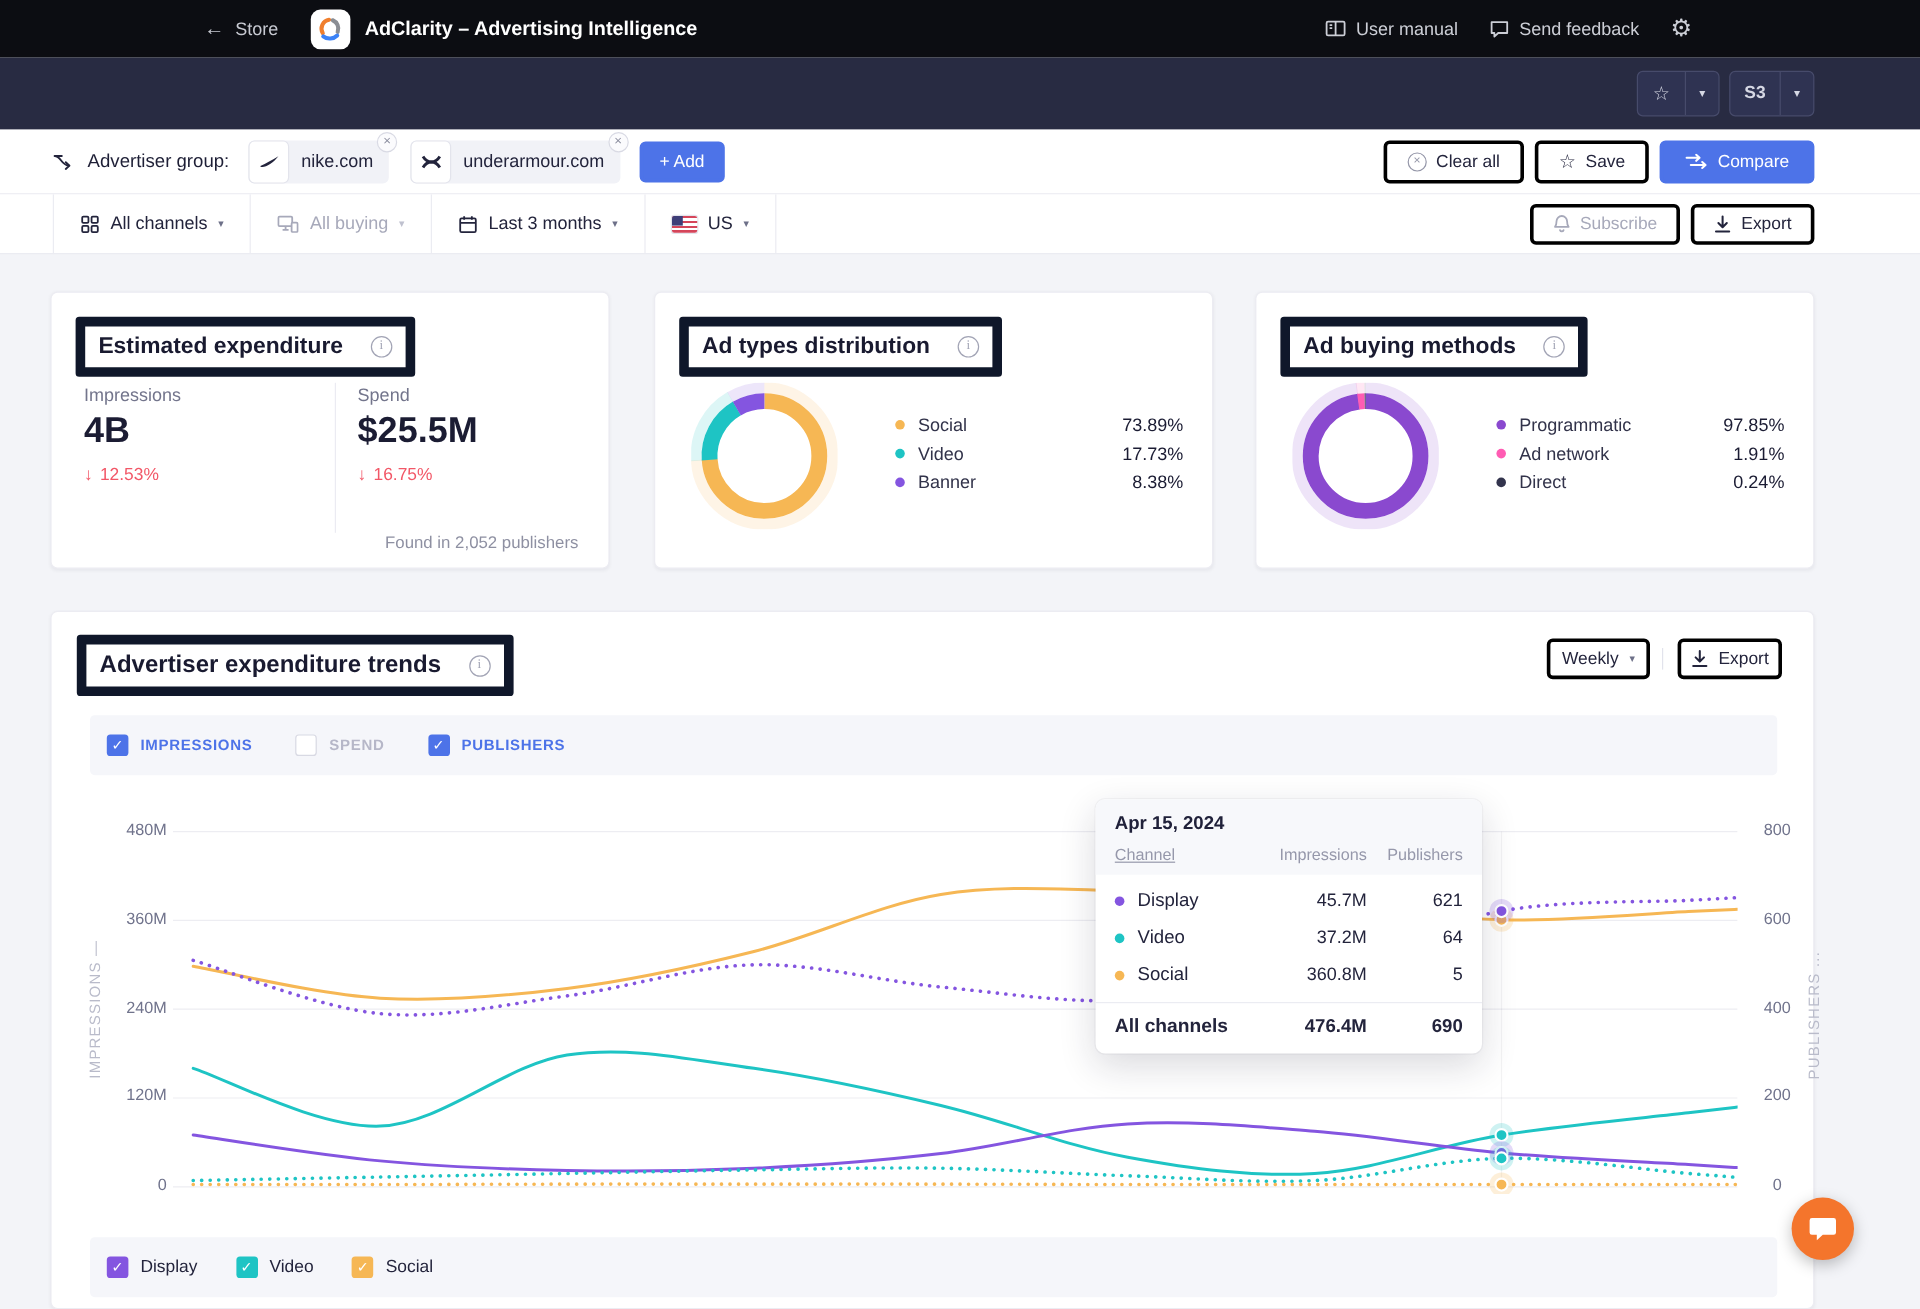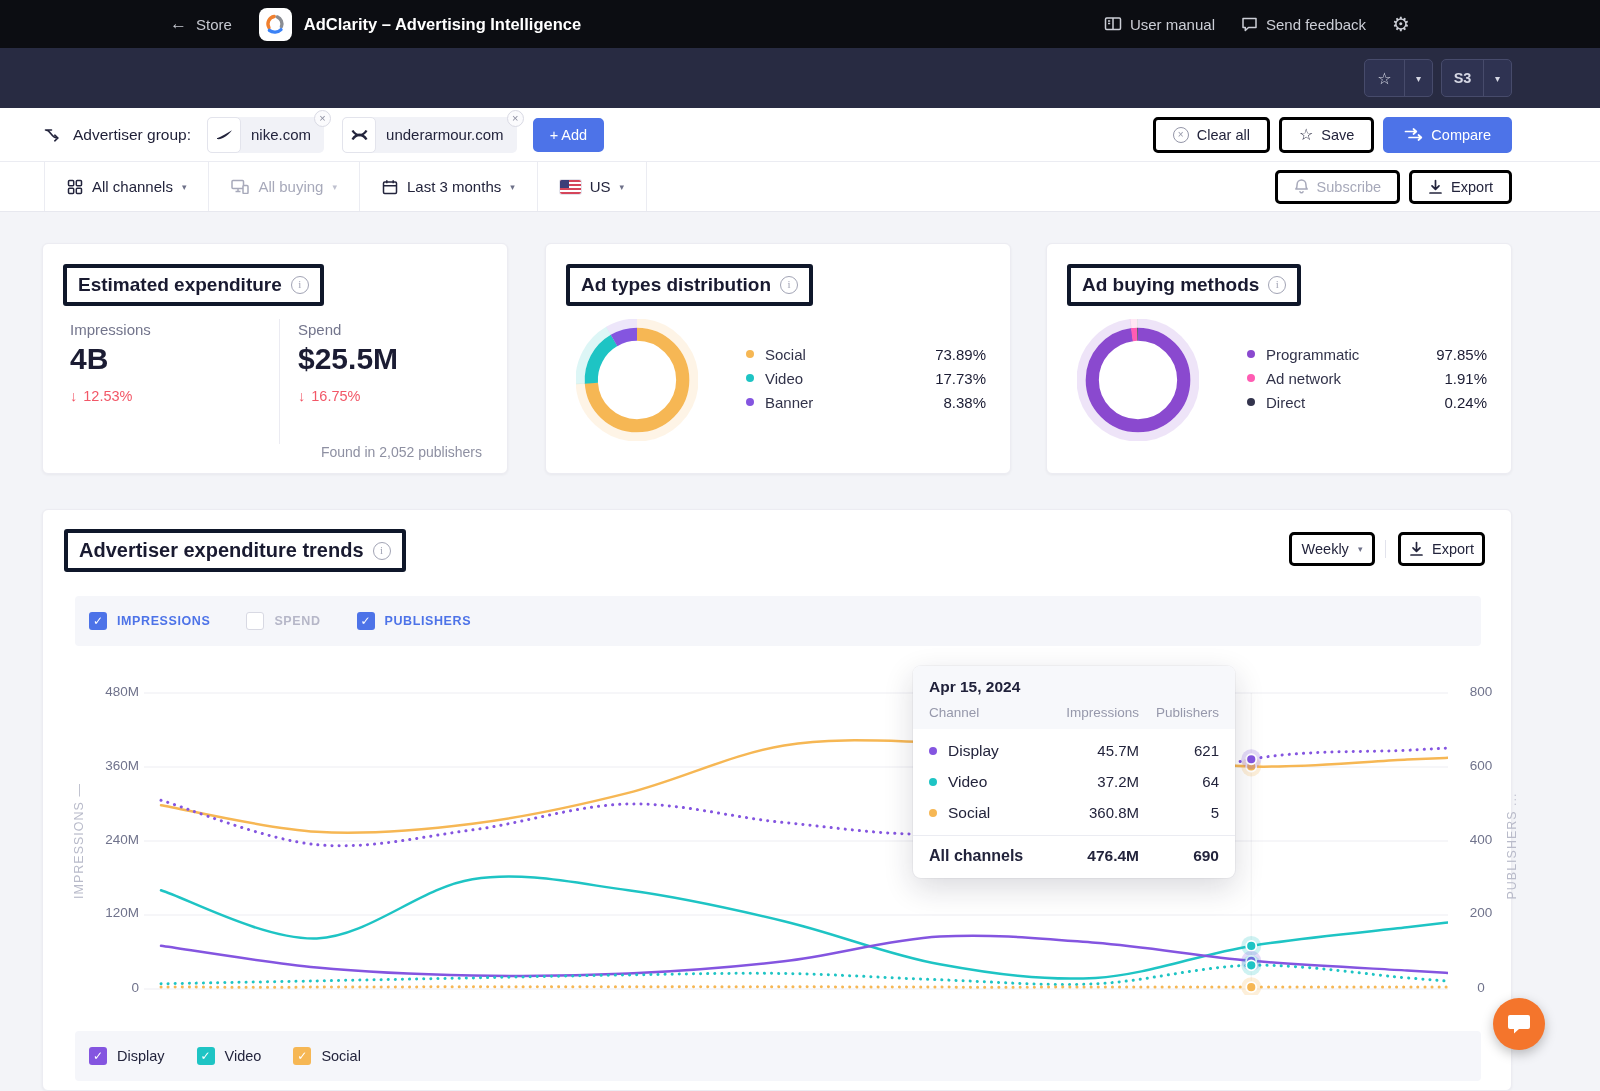--- a/index.html
+++ b/index.html
@@ -67,22 +67,22 @@
   .flag { position:relative; width:21px; height:14px; border-radius:2px; overflow:hidden;
           background:repeating-linear-gradient(180deg,#d5455a 0 2px,#fff 2px 4px); box-shadow:0 0 0 1px #e3e4ec; }
   .flag::after { content:""; position:absolute; left:0; top:0; width:9px; height:8px; background:#3d3e78; }
 
   
   .card { position:absolute; background:#fff; border:1px solid #ececf2; border-radius:6px;
           box-shadow:0 1px 3px rgba(20,20,43,.05); }
   .card1 { left:42px; top:243px; width:466px; height:231px; }
   .card2 { left:545px; top:243px; width:466px; height:231px; }
   .card3 { left:1046px; top:243px; width:466px; height:231px; }
-  .hl-box { position:absolute; display:inline-flex; align-items:center; gap:9px;
-            border:4px solid #0f172a; border-radius:3px; padding:6px 11px; background:transparent; }
+  .hl-box { position:absolute; display:inline-flex; align-items:center; gap:23px;
+            border:8px solid #0f172a; border-radius:3px; padding:6px 11px; background:transparent; }
   .card-title { font-size:19px; font-weight:700; color:#191a30; white-space:nowrap; }
   .info { width:18px; height:18px; border-radius:50%; border:1.4px solid #a2a4b5; color:#a2a4b5;
           font-size:11px; line-height:15px; text-align:center; font-family:"Liberation Serif",serif;
           cursor:pointer; flex:0 0 auto; }
   .metric-label { font-size:15px; color:#73758c; }
   .metric-value { font-size:30px; font-weight:700; color:#1b1c33; margin-top:4px; }
   .metric-change { display:flex; align-items:center; gap:6px; color:#f25767; font-size:14.5px; margin-top:12px; }
   .vdiv { position:absolute; width:1px; background:#ebebf2; }
   .foundin { position:absolute; right:25px; top:200px; font-size:14px; color:#8e90a2; }
 
@@ -127,21 +127,21 @@
                  border-radius:4px; display:flex; align-items:center; gap:32px; padding-left:14px; }
   .ltoggle { display:flex; align-items:center; gap:10px; cursor:pointer; }
   .lt-label { font-size:14.5px; color:#23243c; }
 
   
   .tooltip { position:absolute; left:870px; top:156px; width:322px; background:#fff; border-radius:8px;
              box-shadow:0 10px 30px rgba(25,26,48,.16), 0 0 0 1px rgba(25,26,48,.04); z-index:6; }
   .tt-head { background:#f7f8fb; border-radius:8px 8px 0 0; padding:12px 16px 9px; }
   .tt-date { font-size:15.5px; font-weight:700; color:#20213a; }
   .tt-cols { display:flex; margin-top:9px; font-size:13.5px; color:#9698ab; }
-  .tt-c1 { flex:1; } .tt-c2 { width:102px; text-align:right; } .tt-c3 { width:80px; text-align:right; }
+  .tt-c1 { flex:1;text-decoration:underline; } .tt-c2 { width:102px; text-align:right; } .tt-c3 { width:80px; text-align:right; }
   .tt-body { padding:6px 16px 0; }
   .tt-row { display:flex; align-items:center; height:31px; }
   .tt-name { flex:1; font-size:15.5px; color:#23243c; }
   .tt-v { width:102px; text-align:right; font-size:15px; color:#23243c; }
   .tt-p { width:80px; text-align:right; font-size:15px; color:#23243c; }
   .tt-total { display:flex; align-items:center; border-top:1px solid #ebecf2; margin-top:7px;
               padding:11px 16px 13px; }
   .tt-total .tt-name { font-weight:700; font-size:16px; }
   .tt-total .tt-v, .tt-total .tt-p { font-weight:700; font-size:15.5px; }
 

